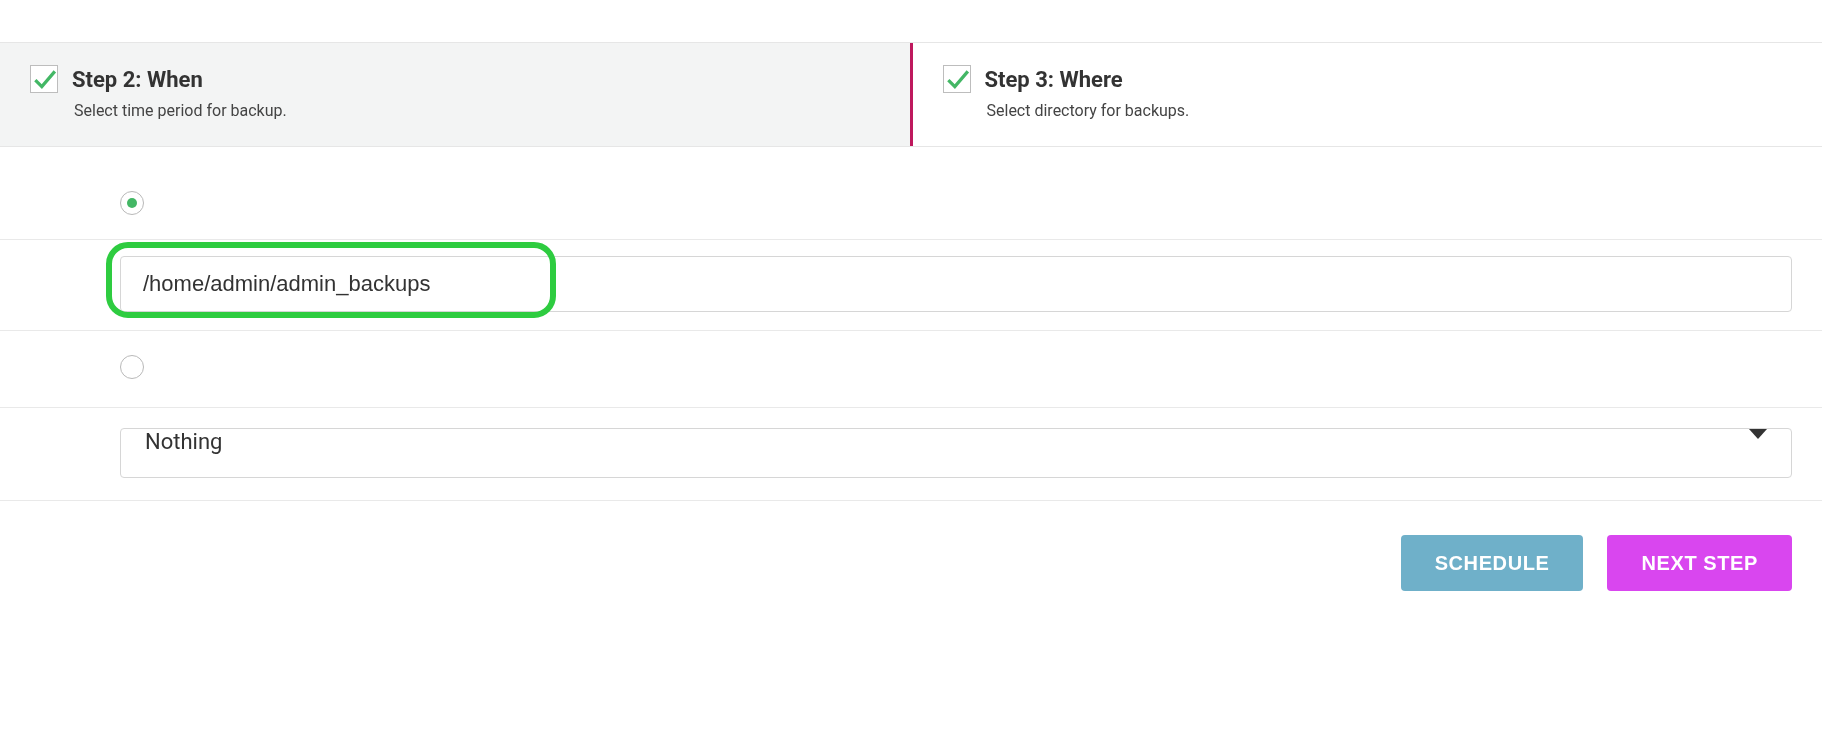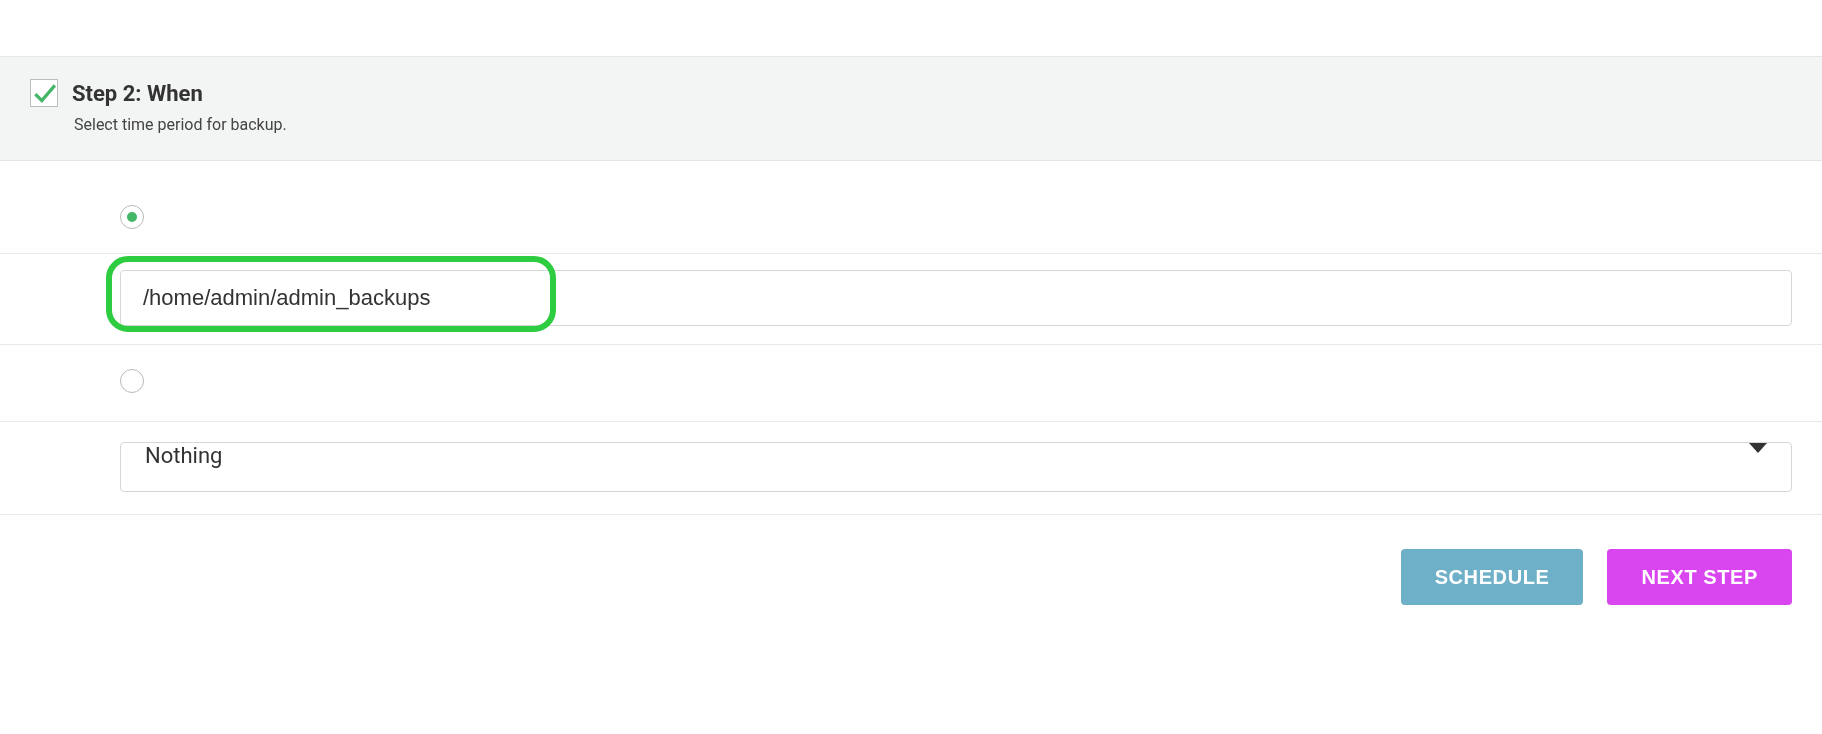--- a/index.html
+++ b/index.html
@@ -1,20 +1,20 @@
 <!DOCTYPE html>
 <html><head>
 <meta charset="utf-8">
 <style>
   * { box-sizing: border-box; margin: 0; padding: 0; }
   html, body { width: 1822px; height: 734px; font-family: -apple-system, "Segoe UI", Roboto, "Helvetica Neue", Arial, sans-serif; color: #333; background: #fff; }
   .wrap { width: 1822px; padding: 0 0px; }
 
   
-  .steps { display: flex; border-top: 1px solid #e6e6e6; border-bottom: 1px solid #e6e6e6; margin-top: 56px; background:#be185d;}
+  .steps { display: flex; border-top: 1px solid #e6e6e6; border-bottom: 1px solid #e6e6e6; margin-top: 42px; background:#be185d;}
   .step-tab { flex: 1 1 0; padding: 22px 30px 26px 30px; background: #f3f4f4; margin-right: 3px;}
   .step-tab:last-child { margin-right:0; }
   .step-tab.active { background: #fff; }
   .step-tab .hdr { display: flex; align-items: center; gap: 14px; }
   .step-tab .title { font-size: 22px; font-weight: 700; color: #333; }
   .step-tab .desc  { font-size: 16px; color: #444; margin-top: 8px; margin-left: 44px; }
   .check { width: 28px; height: 28px; border: 1px solid #bdbdbd; background: #fff; display:inline-flex; align-items:center; justify-content:center;}
   .check svg { width: 26px; height: 26px; }
 
   
@@ -54,20 +54,31 @@
         <span class="check">
           <svg viewBox="0 0 24 24">
               <polyline points="4,13 10,19 22,5" fill="none" stroke="#43b765" stroke-width="3"></polyline>
             </svg>
         </span>
         <span class="title">Step 2: When</span>
       </div>
       <div class="desc">Select time period for backup.</div>
     </div>
 
+    <div class="step-tab active">
+      <div class="hdr">
+        <span class="check">
+          <svg viewBox="0 0 24 24">
+              <polyline points="4,13 10,19 22,5" fill="none" stroke="#43b765" stroke-width="3"></polyline>
+            </svg>
+        </span>
+        <span class="title">Step 3: Where</span>
+      </div>
+      <div class="desc">Select directory for backups.</div>
+    </div>
 
   </div>
 
   <div class="section">
     <div class="row-inner radio-row">
       <span class="radio selected">
           <span class="dot"></span>
         </span>
     </div>
   </div>

